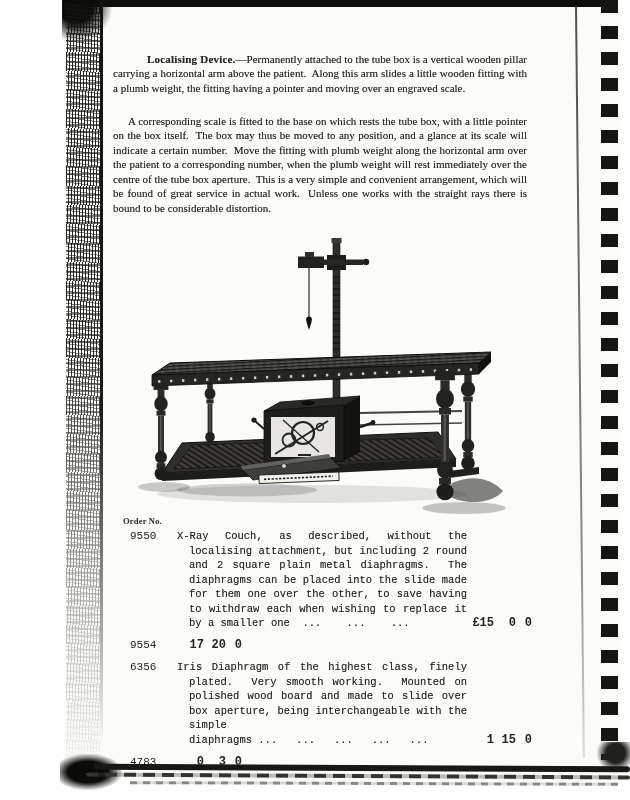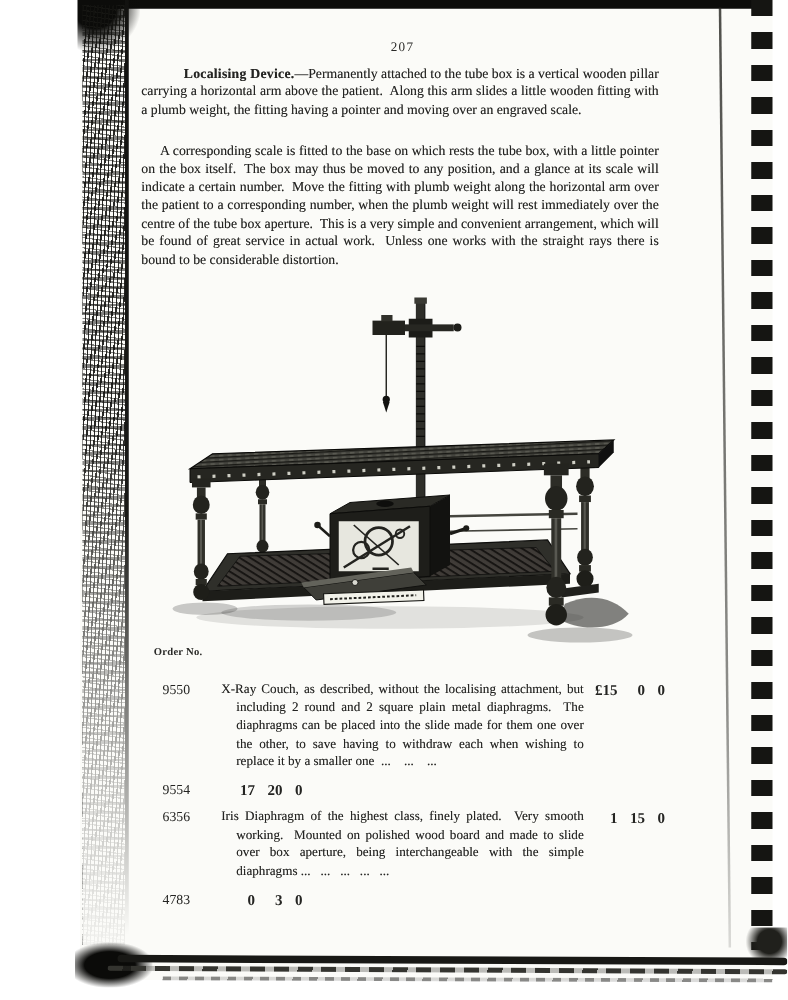--- a/index.html
+++ b/index.html
@@ -42,22 +42,22 @@
     font-size:10.5px; letter-spacing:1px; color:#2a2a28;}
   .para{position:absolute; left:113px; width:414px; margin:0; font-size:11px; line-height:14.45px;
     text-align:justify; color:#242422; text-shadow:0 0 .4px rgba(20,20,20,.45);}
   .para-1{top:52px; text-indent:34px;}
   .para-2{top:114px; text-indent:15px;}
   .lead{font-weight:bold; letter-spacing:.2px;}
   
   .figure{position:absolute; left:112px; top:231px; width:420px; height:285px;}
   
   .order-section{position:absolute; left:113px; top:516px; width:419px;}
-  .order-header{font-weight:bold; font-size:8.5px; letter-spacing:.2px; margin:0 0 19px 10px; color:#2a2a28;}
-  .order-row{display:flex; align-items:flex-start; margin-bottom:7.5px;}
+  .order-header{font-weight:bold; font-size:8.5px; letter-spacing:.2px; margin:0 0 3px 10px; color:#2a2a28;}
+  .order-row{display:flex; align-items:flex-end; margin-bottom:7.5px;font-family:Liberation Mono, monospace;}
   .order-no{width:64px; padding-left:17px; align-self:flex-start; font-size:11px; line-height:14.5px;}
   .order-desc{width:290px; font-size:10.5px; line-height:14.5px; text-align:justify;
     padding-left:12px; text-indent:-12px; text-shadow:0 0 .4px rgba(20,20,20,.4);}
   .order-price{display:flex; width:65px; font-weight:bold; font-size:12px; line-height:14.5px;}
   .p-l{display:inline-block; width:27px; text-align:right;}
   .p-s{display:inline-block; width:22px; text-align:right;}
   .p-d{display:inline-block; width:16px; text-align:right;}
 </style>
 </head>
 <body>
@@ -70,21 +70,20 @@
   <div class="speckle"></div>
   <div class="left-line"></div>
   <div class="right-line"></div>
   <div class="checker"></div>
   <div class="corner-br"></div>
   <div class="bottom-blob"></div>
   <div class="bottom-line1"></div>
   <div class="bottom-line2"></div>
   <div class="bottom-line3"></div>
 
-  <div class="page-number">207</div>
 
   <p class="para para-1"><b class="lead">Localising Device.</b><span>—Permanently attached to the tube box is a vertical wooden pillar carrying a horizontal arm above the patient.&nbsp; Along this arm slides a little wooden fitting with a plumb weight, the fitting having a pointer and moving over an engraved scale.</span></p>
 
   <p class="para para-2"><b class="lead"></b><span>A corresponding scale is fitted to the base on which rests the tube box, with a little pointer on the box itself.&nbsp; The box may thus be moved to any position, and a glance at its scale will indicate a certain number.&nbsp; Move the fitting with plumb weight along the horizontal arm over the patient to a corresponding number, when the plumb weight will rest immediately over the centre of the tube box aperture.&nbsp; This is a very simple and convenient arrangement, which will be found of great service in actual work.&nbsp; Unless one works with the straight rays there is bound to be considerable distortion.</span></p>
 
   <svg class="figure" viewBox="0 0 420 285" role="img" aria-label="Engraving of an X-Ray couch: a four-legged wooden table with a vertical pillar and horizontal arm carrying a plumb weight, positioned over a tube box resting on a tray beneath the table top">
     <defs>
       <pattern id="wood" width="7" height="3.2" patternUnits="userSpaceOnUse" patternTransform="rotate(-3)">
         <rect width="7" height="3.2" fill="#45453f"></rect>
         <rect width="7" height="1.1" fill="#191915"></rect>

